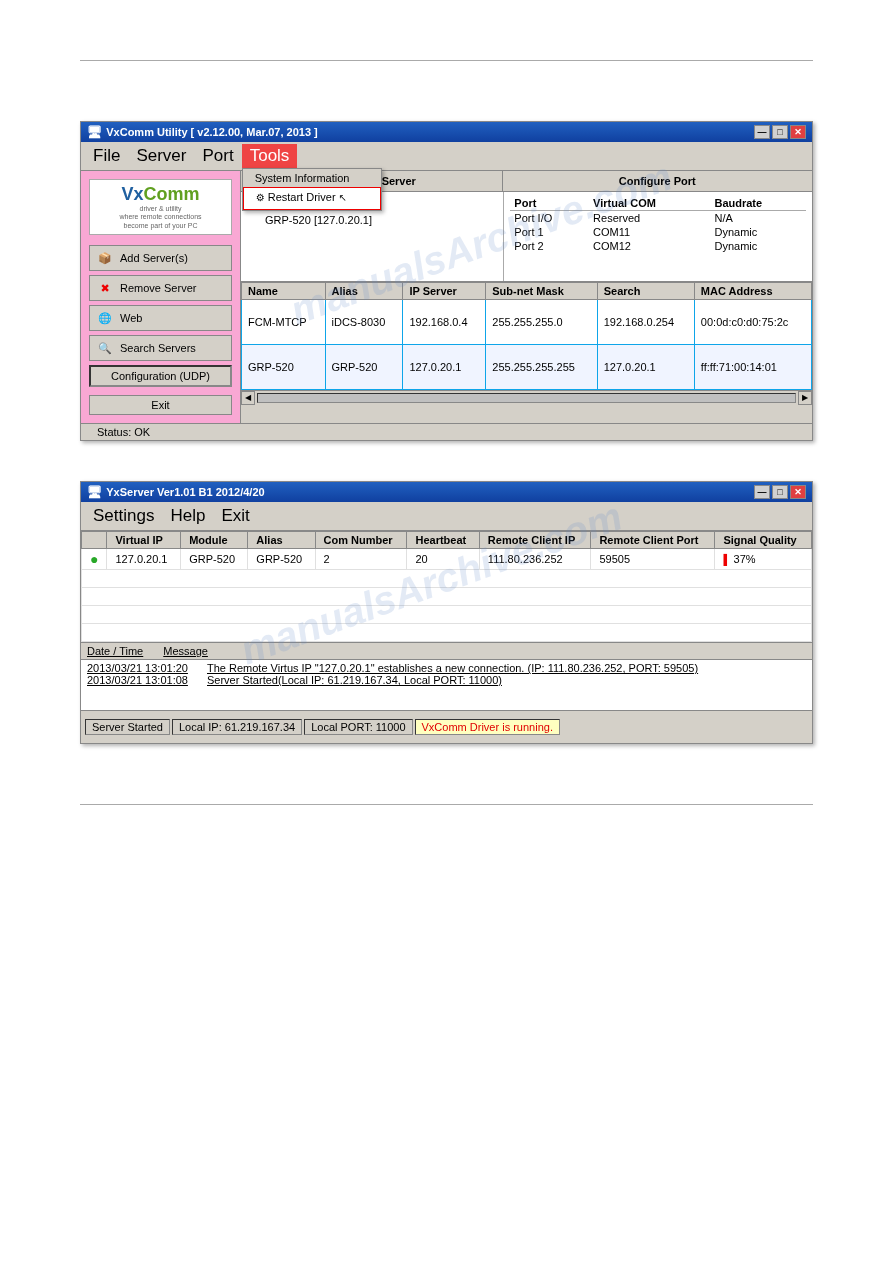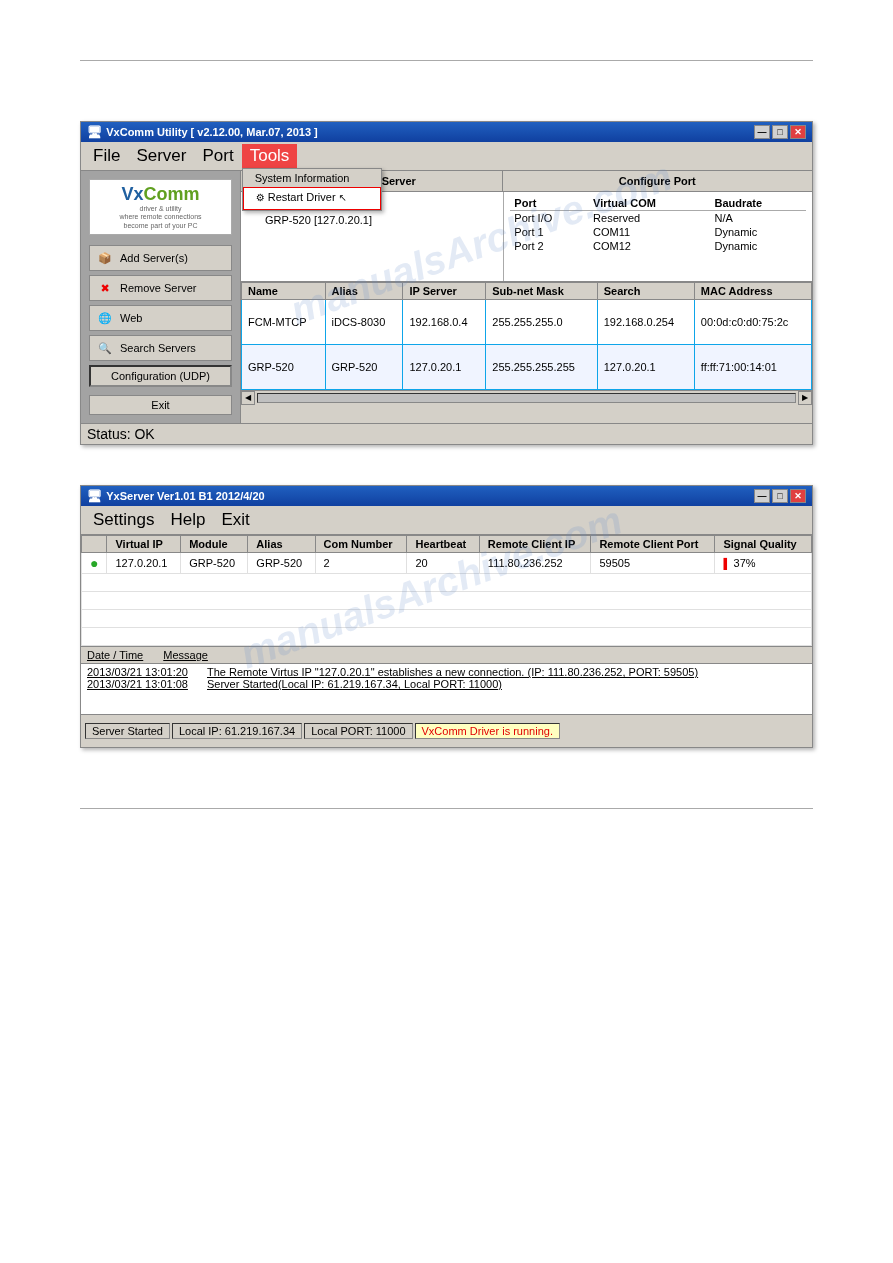--- a/index.html
+++ b/index.html
@@ -114,21 +114,21 @@
 
     
     .vxcomm-body {
       display: flex;
       background: #d4d0c8;
     }
 
     
     .vxcomm-sidebar {
       width: 160px;
-      background: #a3a3a3;
+      background: #f9a8d4;
       border-right: 1px solid #888;
       padding: 8px;
       display: flex;
       flex-direction: column;
       gap: 4px;
     }
 
     .logo-area {
       background: #fff;
       border: 1px solid #aaa;
@@ -312,22 +312,22 @@
       font-size: 8px;
       display: flex;
       align-items: center;
       justify-content: center;
       cursor: pointer;
     }
 
     .statusbar {
       background: #d4d0c8;
       border-top: 1px solid #888;
-      padding: 2px 6px;
-      font-size: 14px;
+      padding: 2px 16px;
+      font-size: 11px;
     }
 
     
     .watermark {
       position: absolute;
       font-size: 40px;
       color: rgba(100,140,200,0.18);
       font-style: italic;
       pointer-events: none;
       white-space: nowrap;

